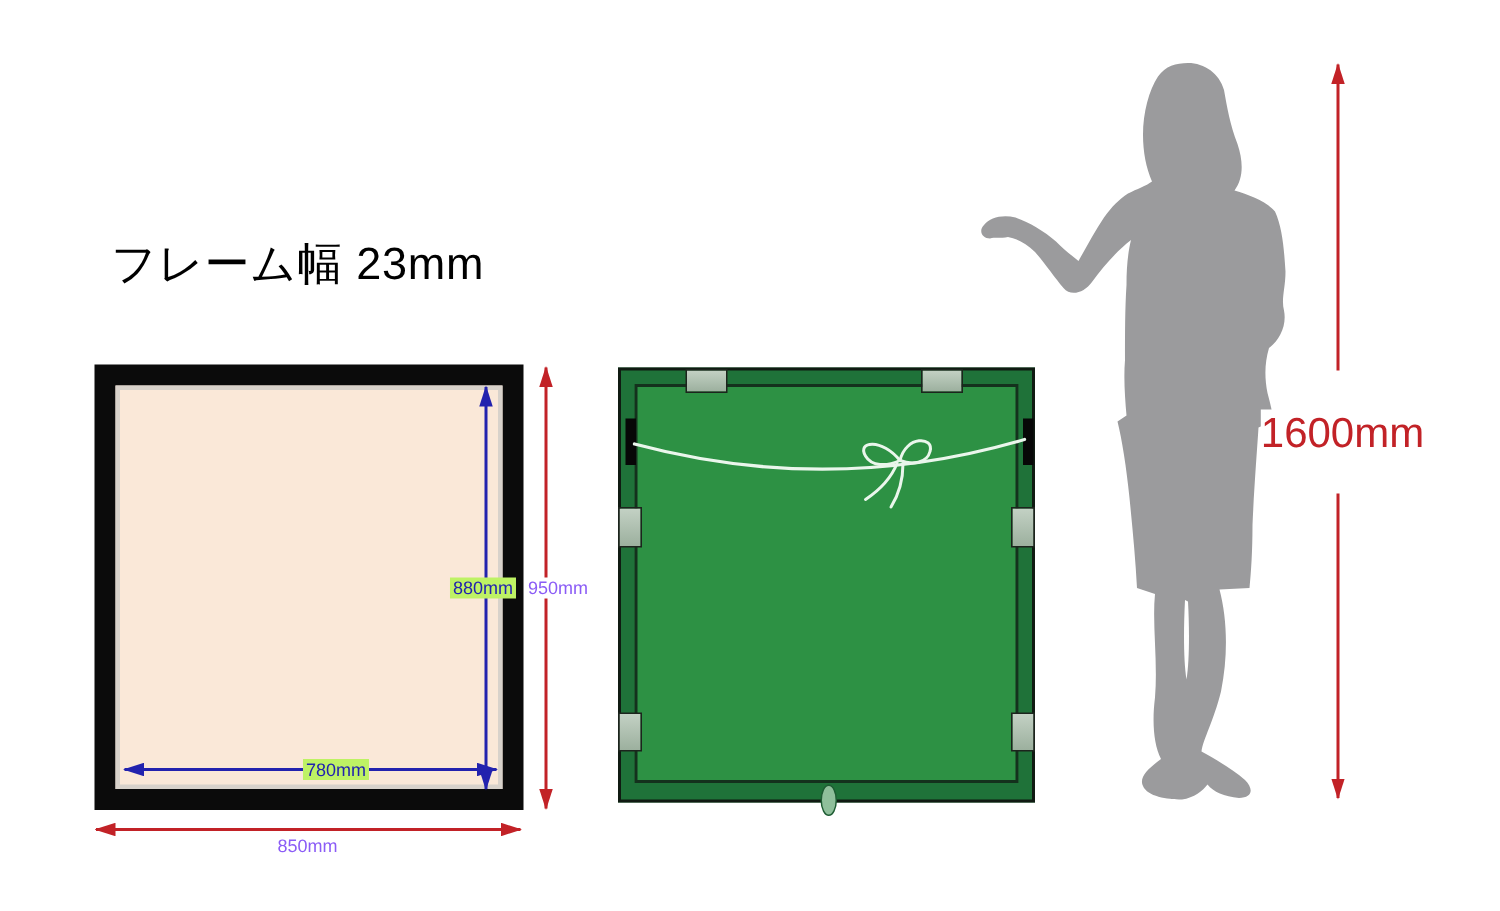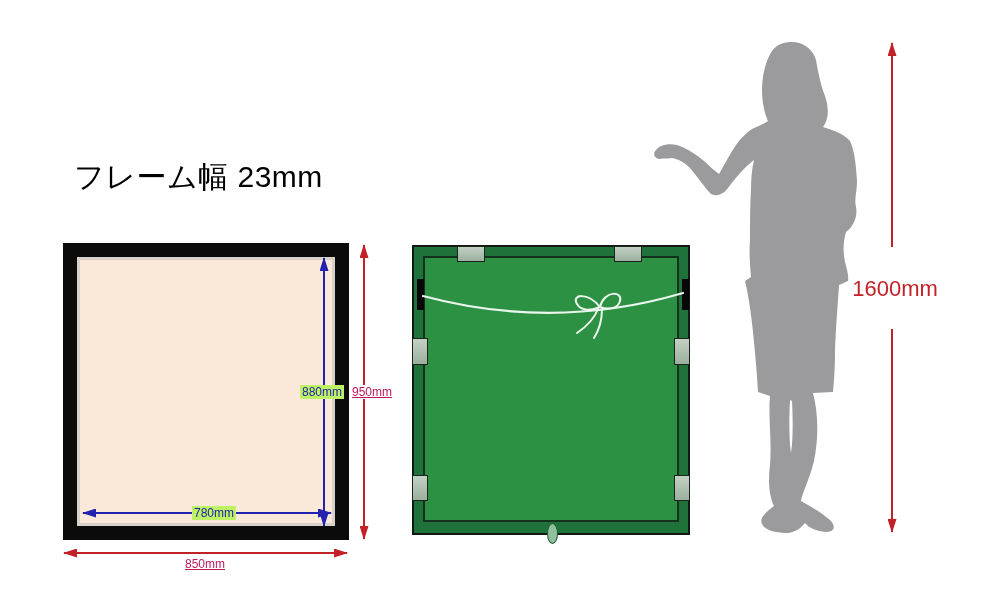--- a/index.html
+++ b/index.html
@@ -52,27 +52,27 @@
   }
   
   .person-svg{position:absolute;left:648px;top:38px;width:219px;height:499px;}
   
   .dims-svg{position:absolute;left:0;top:0;width:1000px;height:607px;pointer-events:none;}
   .dim-label{
     position:absolute;transform:translate(-50%,-50%);
     font-size:12px;letter-spacing:0;padding:0 2px;white-space:nowrap;
   }
   .dim-blue{color:#2222ae;background:#bef264;}
-  .dim-red{color:#be185d;background:#ffffff;text-decoration:underline;}
+  .dim-red{color:#8b5cf6;background:#ffffff;}
   .dim-label-950{left:372px;top:392px;}
   .dim-label-880{left:322px;top:392px;}
-  .dim-label-780{left:214px;top:513px;}
+  .dim-label-780{left:224px;top:513px;}
   .dim-label-850{left:205px;top:564px;}
   .dim-label-1600{
-    left:895px;top:289px;font-size:22px;color:#c22227;background:#fff;
+    left:895px;top:289px;font-size:28px;color:#c22227;background:#fff;
     position:absolute;transform:translate(-50%,-50%);white-space:nowrap;
   }
 </style>
 </head>
 <body>
 
 <div class="spec-block">
   <div>フレーム幅 23mm</div>
   <div>重さ 約7kg</div>
 </div>

